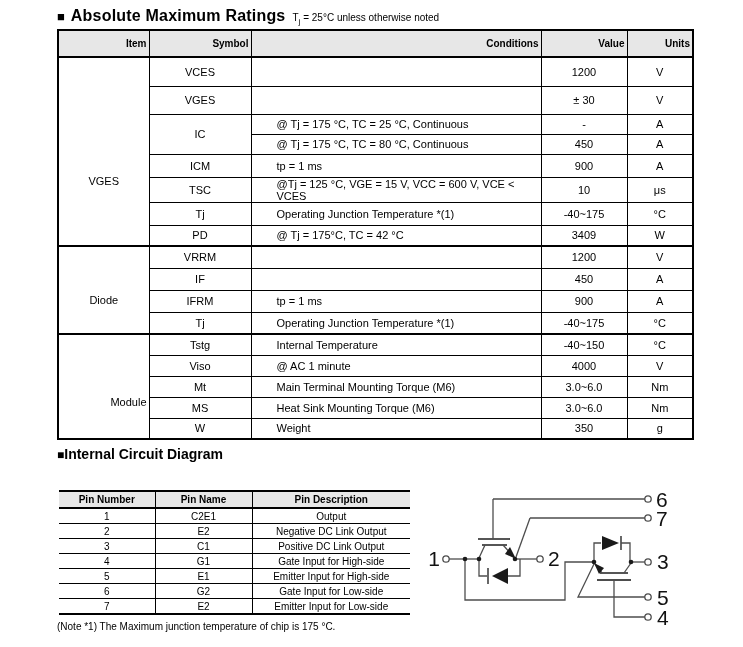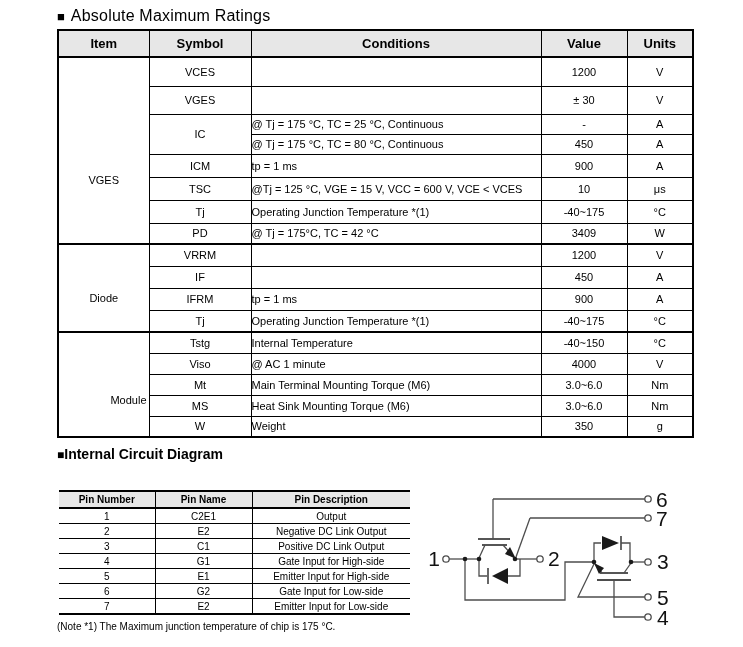--- a/index.html
+++ b/index.html
@@ -3,45 +3,45 @@
 <meta charset="utf-8">
 <style>
   html,body{margin:0;padding:0;background:#fff;}
   .page{
     position:relative;width:743px;height:647px;background:#ffffff;
     font-family:"Liberation Sans",sans-serif;color:#000;overflow:hidden;
   }
   
   .title1{position:absolute;left:57px;top:7px;display:flex;align-items:baseline;white-space:nowrap;}
   .title1 .bullet{font-size:13px;font-weight:bold;margin-right:6px;}
-  .title1 .big{font-size:16px;font-weight:normal;letter-spacing:0.2px;text-align:center;}
+  .title1 .big{font-size:16px;font-weight:bold;letter-spacing:0.2px;text-align:center;}
   .title1 .note{font-size:10px;margin-left:7px;}
   .title1 .note sub{font-size:8px;}
   .title2{position:absolute;left:57px;top:446px;display:flex;align-items:baseline;white-space:nowrap;}
   .title2 .bullet{font-size:12px;font-weight:bold;}
   .title2 .big{font-size:14px;font-weight:bold;}
   .footnote{position:absolute;left:57px;top:621px;font-size:10px;}
   
   table.ratings{
     position:absolute;left:57px;top:29px;width:635px;
     border-collapse:collapse;table-layout:fixed;
     border:2px solid #000;font-size:11px;
   }
   table.ratings th,table.ratings td{border:1px solid #000;padding:0 2px;text-align:center;overflow:hidden;}
-  table.ratings thead th{background:#e7e7e7;font-weight:bold;height:25px;font-size:13px;}
+  table.ratings thead th{background:#e7e7e7;font-weight:bold;height:25px;font-size:10px;text-align:right;}
   table.ratings tbody tr{height:21px;}
   table.ratings tbody tr:nth-child(1){height:29px;}
   table.ratings tbody tr:nth-child(2){height:28px;}
   table.ratings tbody tr:nth-child(3),table.ratings tbody tr:nth-child(4){height:20px;}
   table.ratings tbody tr:nth-child(5),table.ratings tbody tr:nth-child(6),
   table.ratings tbody tr:nth-child(7){height:23px;}
   table.ratings tbody tr:nth-child(9),table.ratings tbody tr:nth-child(10),
   table.ratings tbody tr:nth-child(11),table.ratings tbody tr:nth-child(12){height:22px;}
   table.ratings tbody tr.group-start > td{border-top:2px solid #000;}
-  table.ratings td.cond{text-align:left;padding-left:0;}
+  table.ratings td.cond{text-align:left;padding-left:25px;}
   table.ratings td.item{vertical-align:middle;}
   table.ratings td.item-igbt{padding-top:58px;}
   table.ratings td.item-diode{padding-top:20px;}
   table.ratings td.item-module{padding-top:30px;text-align:right;}
   
   table.pins{
     position:absolute;left:59px;top:490px;width:351px;
     border-collapse:collapse;table-layout:fixed;font-size:10px;
     border-top:2px solid #000;border-bottom:2px solid #000;
   }
@@ -53,20 +53,21 @@
   .circuit text{font-family:"Liberation Sans",sans-serif;font-size:21px;fill:#111;}
 </style>
 </head>
 <body>
 
 <div class="page">
 
   <div class="title1">
     <span class="bullet">■</span>
     <span class="big">Absolute Maximum Ratings</span>
+    <span class="note"><span>T</span><sub>j</sub><span> = 25°C unless otherwise noted</span></span>
   </div>
 
   <table class="ratings">
     <colgroup>
       <col style="width:91px">
         <col style="width:102px">
         <col style="width:290px">
       <col style="width:86px">
         <col style="width:66px">
     </colgroup>

